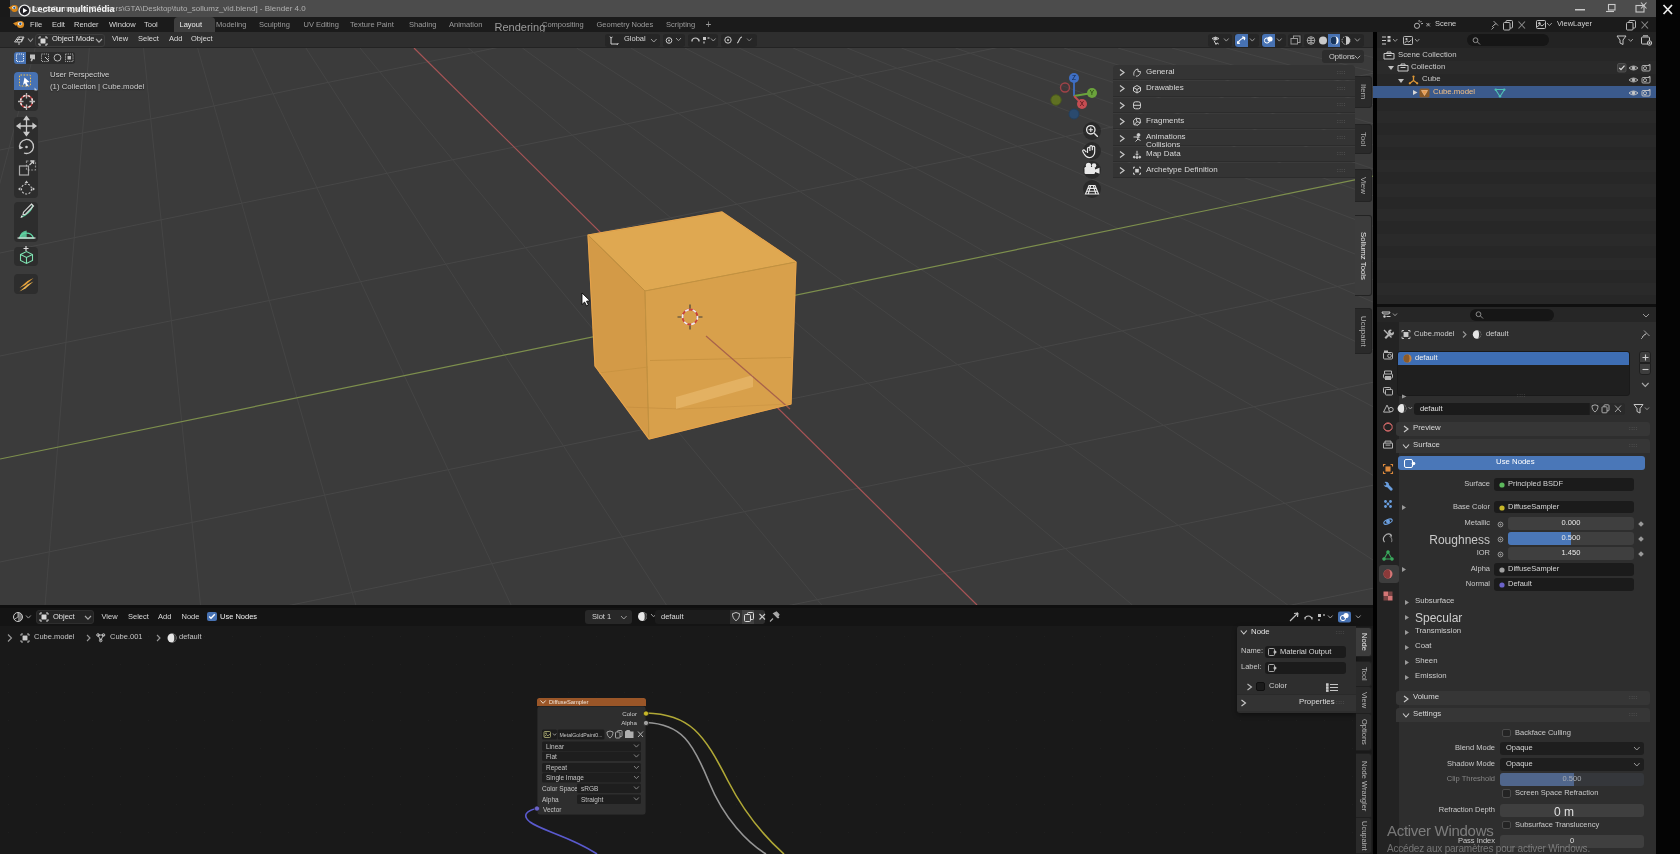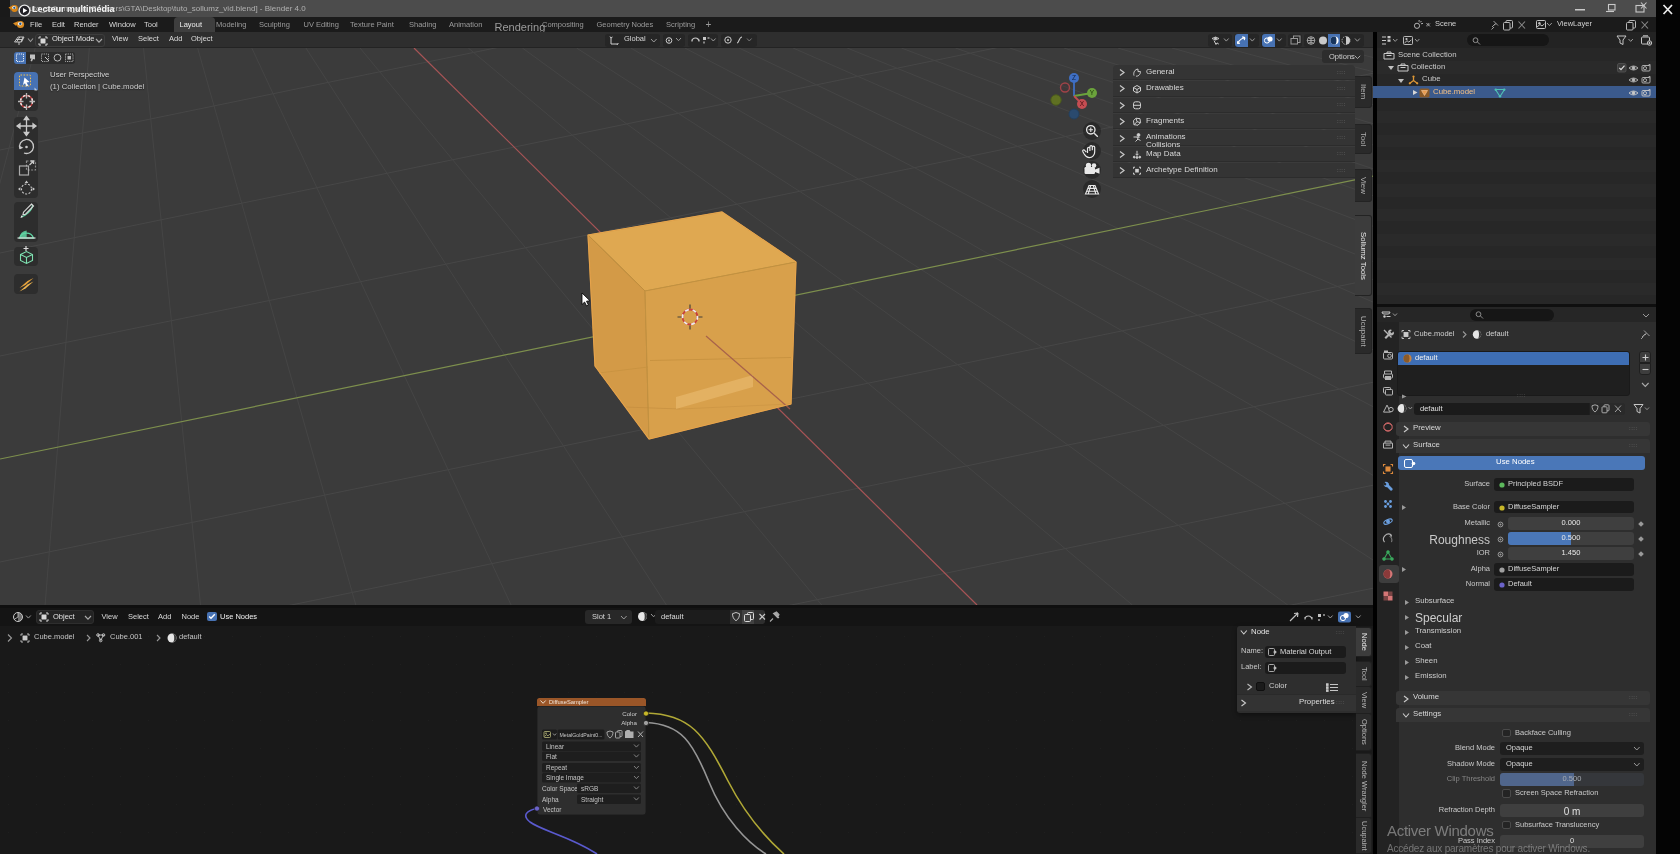--- a/index.html
+++ b/index.html
@@ -1502,20 +1502,20 @@
       <path d="M1,1 l2.8,3 2.8,-3" fill="none" stroke="#999" stroke-width="1"></path>
     </svg>
 <div class="txt" style="left:10px;top:468px;width:108px;text-align:right;font-size:7.5px;color:#858585;">Clip Threshold</div>
 <div class="abs" style="left:123px;top:466px;width:144px;height:12.5px;background:#35373b;border-radius:3px;overflow:hidden;"></div>
 <div class="abs" style="left:123px;top:466px;width:74px;height:12.5px;background:#50668c;border-radius:3px 0 0 3px;"></div>
 <div class="txt" style="left:123px;top:468px;width:144px;text-align:center;font-size:7.5px;color:#a8adb5;">0.500</div>
 <div class="abs" style="left:125px;top:482px;width:8.5px;height:8.5px;background:#242424;border:1px solid #4a4a4a;border-radius:2px;"></div>
 <div class="txt" style="left:138px;top:482px;font-size:7.5px;color:#c9c9c9;">Screen Space Refraction</div>
 <div class="txt" style="left:10px;top:499px;width:108px;text-align:right;font-size:7.5px;color:#c9c9c9;">Refraction Depth</div>
 <div class="abs" style="left:123px;top:497px;width:144px;height:12.5px;background:#3f3f3f;border-radius:3px;"></div>
-<div class="txt" style="left:123px;top:499px;width:144px;text-align:center;font-size:10px;color:#e0e0e0;">0 m</div>
+<div class="txt" style="left:115px;top:499px;width:144px;text-align:center;font-size:12px;color:#e0e0e0;">0 m</div>
 <div class="abs" style="left:125px;top:513.5px;width:8.5px;height:8.5px;background:#242424;border:1px solid #4a4a4a;border-radius:2px;"></div>
 <div class="txt" style="left:138px;top:513.5px;font-size:7.5px;color:#c9c9c9;">Subsurface Translucency</div>
 <div class="txt" style="left:10px;top:530px;width:108px;text-align:right;font-size:7.5px;color:#c9c9c9;">Pass Index</div>
 <div class="abs" style="left:123px;top:528px;width:144px;height:12.5px;background:#3f3f3f;border-radius:3px;"></div>
 <div class="txt" style="left:123px;top:530px;width:144px;text-align:center;font-size:7.5px;color:#e0e0e0;">0</div>
 <div class="txt" style="left:10px;top:516px;font-size:15px;color:rgba(190,190,190,0.55);letter-spacing:-0.3px;">Activer Windows</div>
 <div class="txt" style="left:10px;top:536px;font-size:10px;color:rgba(190,190,190,0.5);letter-spacing:-0.2px;">Accédez aux paramètres pour activer Windows.</div>
 </div>
 </body></html>

